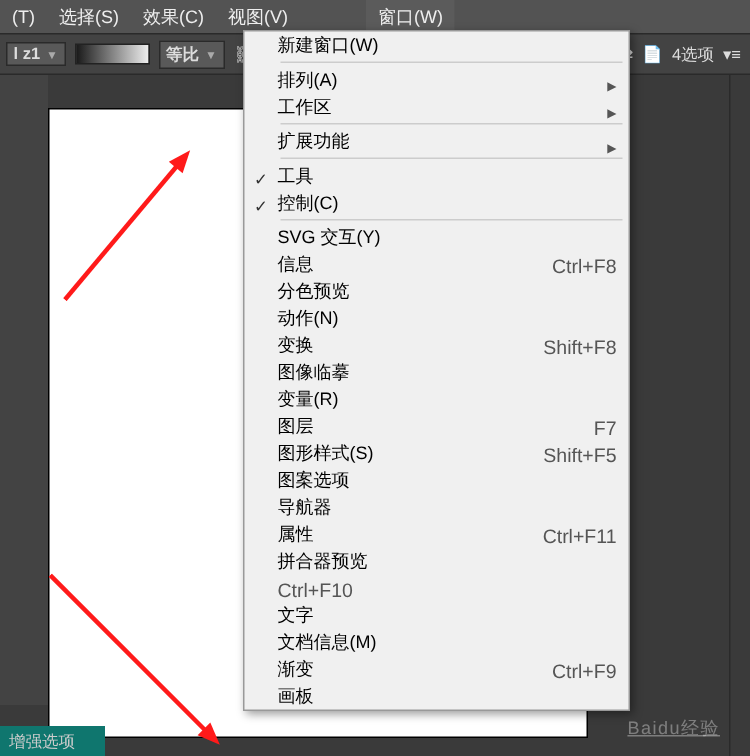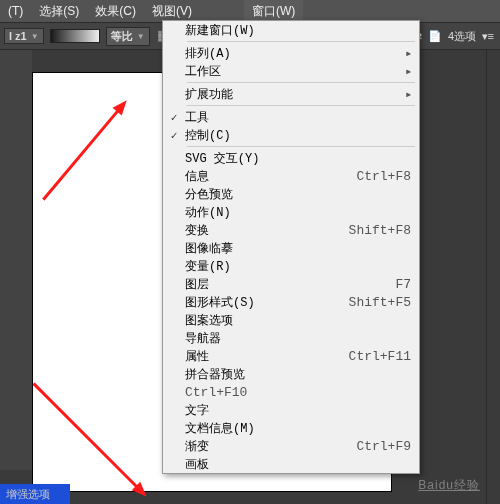--- a/index.html
+++ b/index.html
@@ -98,27 +98,26 @@
     position: absolute;
     left: 162px;
     top: 20px;
     width: 258px;
     background: #f0f0f0;
     border: 1px solid #999;
     box-shadow: 2px 2px 6px rgba(0,0,0,.4);
   }
   .dd-item {
     display: flex;
-    align-items: center;
+    align-items: flex-end;
     height: 18px;
     padding-right: 8px;
     color: #000;
     font-size: 12px;
     cursor: default;
-    font-family: Liberation Mono, monospace;
   }
   .dd-check {
     width: 22px;
     text-align: center;
     color: #333;
     font-size: 11px;
   }
   .dd-label { flex: 1; }
   .dd-shortcut { color: #555; font-size: 13px; }
   .dd-sub {
@@ -154,21 +153,21 @@
     color: rgba(255,255,255,.35);
     font-size: 12px;
     letter-spacing: 1px;
     text-decoration: underline;
   }
   .bottom-sidebar {
     position: absolute;
     left: 0; bottom: 0;
     height: 20px;
     width: 70px;
-    background: #1d4ed8;
+    background: #0f766e;
     color: #ccc;
     font-size: 11px;
     display:flex;
     align-items:center;
     padding-left:6px;
   }
   .chev { font-size: 8px; color: #aaa; }
 </style>
 </head>
 <body>

